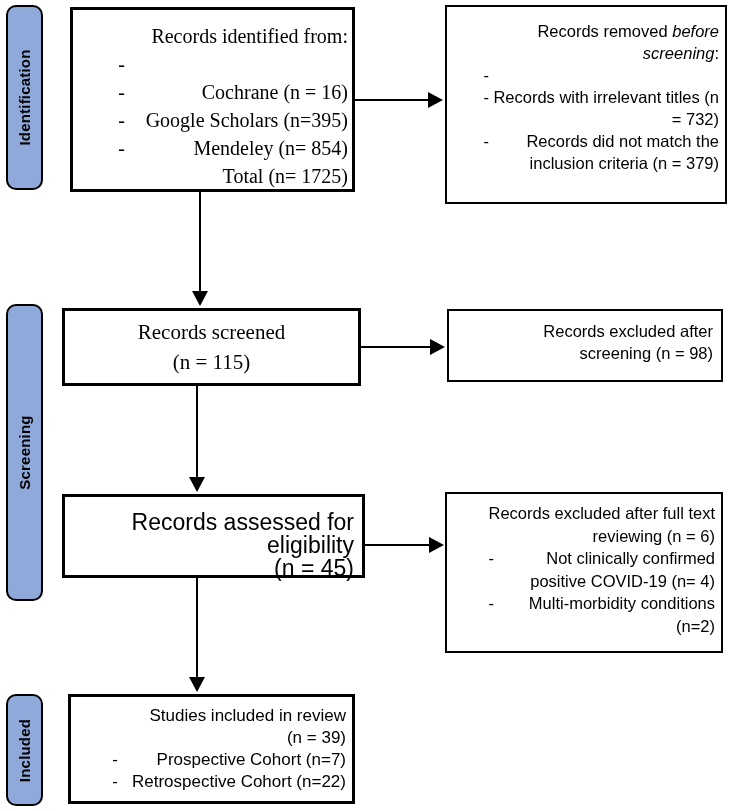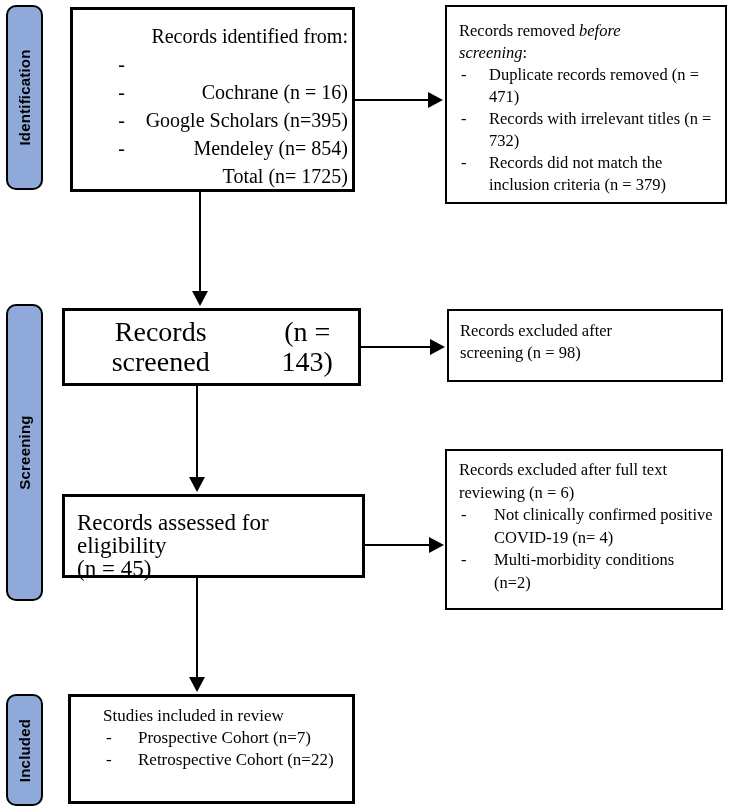--- a/index.html
+++ b/index.html
@@ -38,30 +38,30 @@
   .stage-included{left:6px;top:694px;width:37px;height:112px;}
 
   
   .box{
     position:absolute;
     background:#fff;
     border:3px solid #000;
   }
   .rbox{border-width:2.5px;}
   .serif{font-family:"Liberation Serif",serif;}
-  .sans{font-family:Liberation Serif, serif;}
+  .sans{font-family:Liberation Sans, sans-serif;text-align:right;}
 
   .box-identified{left:70px;top:7px;width:285px;height:185px;font-size:20px;line-height:28px;padding:12px 4px 0 18px;text-align:right;}
-  .box-screened{left:62px;top:308px;width:299px;height:78px;font-size:28px;line-height:30px;display:flex;flex-direction:row;align-items:center;justify-content:center;text-align:center;}
+  .box-screened{left:62px;top:308px;width:299px;height:78px;font-size:21px;line-height:30px;display:flex;flex-direction:column;align-items:center;justify-content:center;text-align:center;}
   .box-assessed{left:62px;top:494px;width:303px;height:84px;font-size:23px;line-height:23px;padding:14px 8px 0 12px;}
-  .box-included{left:68px;top:694px;width:287px;height:110px;font-size:17px;line-height:22px;padding:8px 6px 0 32px;}
+  .box-included{left:68px;top:694px;width:287px;height:110px;font-size:17px;line-height:22px;padding:8px 6px 0 12px;}
 
   .rbox-removed{left:445px;top:5px;width:282px;height:199px;font-size:16.5px;line-height:22px;padding:13px 6px 0 12px;}
   .rbox-excl-screen{left:447px;top:309px;width:276px;height:73px;font-size:16.5px;line-height:22px;padding:9px 8px 0 11px;}
-  .rbox-excl-full{left:445px;top:449px;width:278px;height:161px;font-size:16.5px;line-height:22.5px;padding:8px 6px 0 12px;}
+  .rbox-excl-full{left:445px;top:492px;width:278px;height:161px;font-size:16.5px;line-height:22.5px;padding:8px 6px 0 12px;}
 
   
   .li{display:flex;align-items:flex-start;}
   .li .dash{flex:none;}
   .li .txt{flex:1;}
   .box-identified .dash{width:34px;}
   .box-included .dash{width:35px;padding-left:3px;}
   .rbox-removed .dash{width:30px;padding-left:2px;}
   .rbox-excl-full .dash{width:35px;padding-left:2px;}
   .total-line{margin-left:36px;}
@@ -107,35 +107,34 @@
     <div class="total-line">Total (n= 1725)</div>
   </div>
 
   <div class="box rbox sans rbox-removed">
     <div>
       <span>Records removed </span><i>before</i><br>
       <i>screening</i><span>:</span>
     </div>
     <div class="li">
       <span class="dash">-</span>
-      <span class="txt">Duplicate records removed (n = 471)</span>
     </div>
     <div class="li">
       <span class="dash">-</span>
       <span class="txt">Records with irrelevant titles (n = 732)</span>
     </div>
     <div class="li">
       <span class="dash">-</span>
       <span class="txt">Records did not match the inclusion criteria (n = 379)</span>
     </div>
   </div>
 
   <div class="box serif box-screened">
     <div>Records screened</div>
-    <div>(n = 143)</div>
+    <div>(n = 115)</div>
   </div>
 
   <div class="box rbox sans rbox-excl-screen">
     <div>Records excluded after</div>
     <div>screening (n = 98)</div>
   </div>
 
   <div class="box sans box-assessed">
     <div>Records assessed for eligibility</div>
     <div>(n = 45)</div>
@@ -151,20 +150,21 @@
       <span class="txt">Not clinically confirmed positive COVID-19 (n= 4)</span>
     </div>
     <div class="li">
       <span class="dash">-</span>
       <span class="txt">Multi-morbidity conditions (n=2)</span>
     </div>
   </div>
 
   <div class="box sans box-included">
     <div>Studies included in review</div>
+    <div>(n = 39)</div>
     <div class="li">
       <span class="dash">-</span>
       <span class="txt">Prospective Cohort (n=7)</span>
     </div>
     <div class="li">
       <span class="dash">-</span>
       <span class="txt">Retrospective Cohort (n=22)</span>
     </div>
   </div>
 

